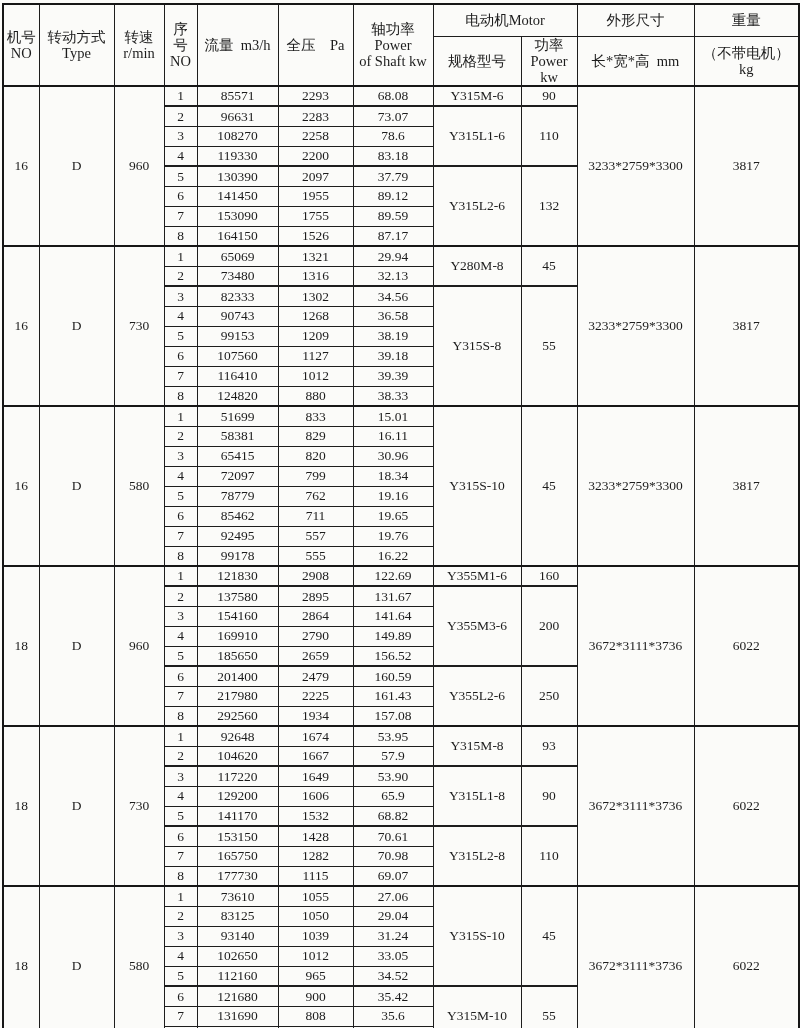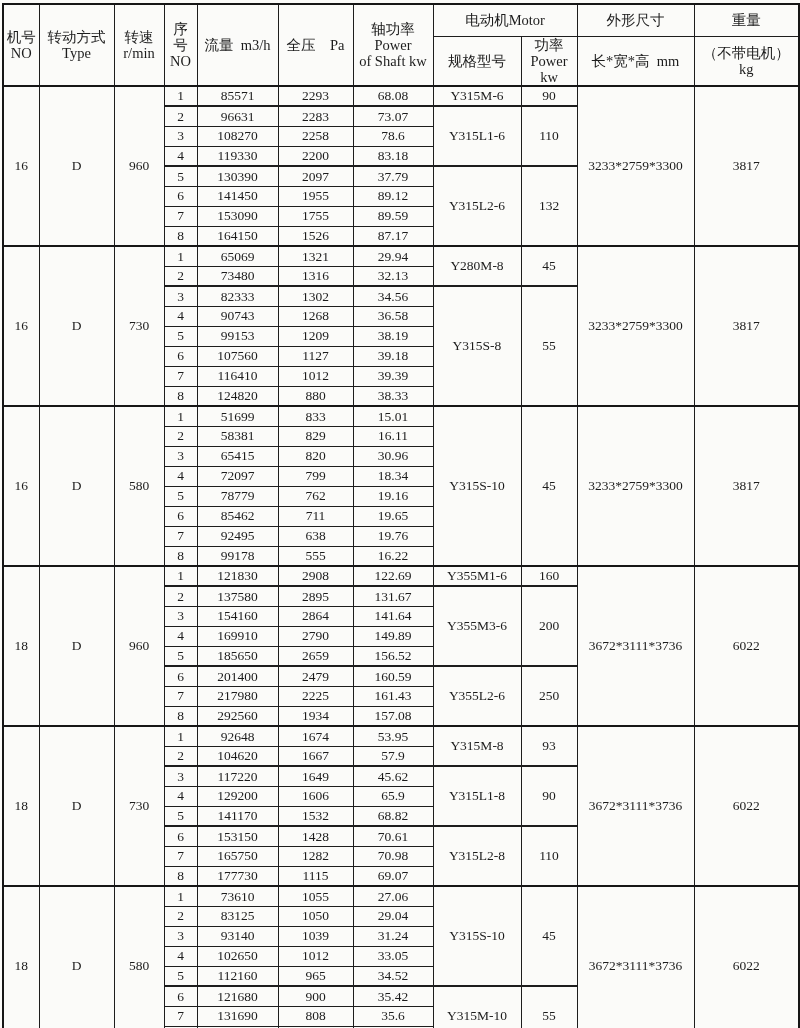--- a/index.html
+++ b/index.html
@@ -243,21 +243,21 @@
       </tr>
       <tr>
         <td>6</td>
         <td>85462</td>
         <td>711</td>
         <td>19.65</td>
       </tr>
       <tr>
         <td>7</td>
         <td>92495</td>
-        <td>638</td>
+        <td>557</td>
         <td>19.76</td>
       </tr>
       <tr>
         <td>8</td>
         <td>99178</td>
         <td>555</td>
         <td>16.22</td>
       </tr>
       <tr class="block-start">
         <td rowspan="8">18</td>
@@ -334,21 +334,21 @@
       <tr>
         <td>2</td>
         <td>104620</td>
         <td>1667</td>
         <td>57.9</td>
       </tr>
       <tr class="group-start">
         <td>3</td>
         <td>117220</td>
         <td>1649</td>
-        <td>45.62</td>
+        <td>53.90</td>
         <td rowspan="3">Y315L1-8</td>
         <td rowspan="3">90</td>
       </tr>
       <tr>
         <td>4</td>
         <td>129200</td>
         <td>1606</td>
         <td>65.9</td>
       </tr>
       <tr>

